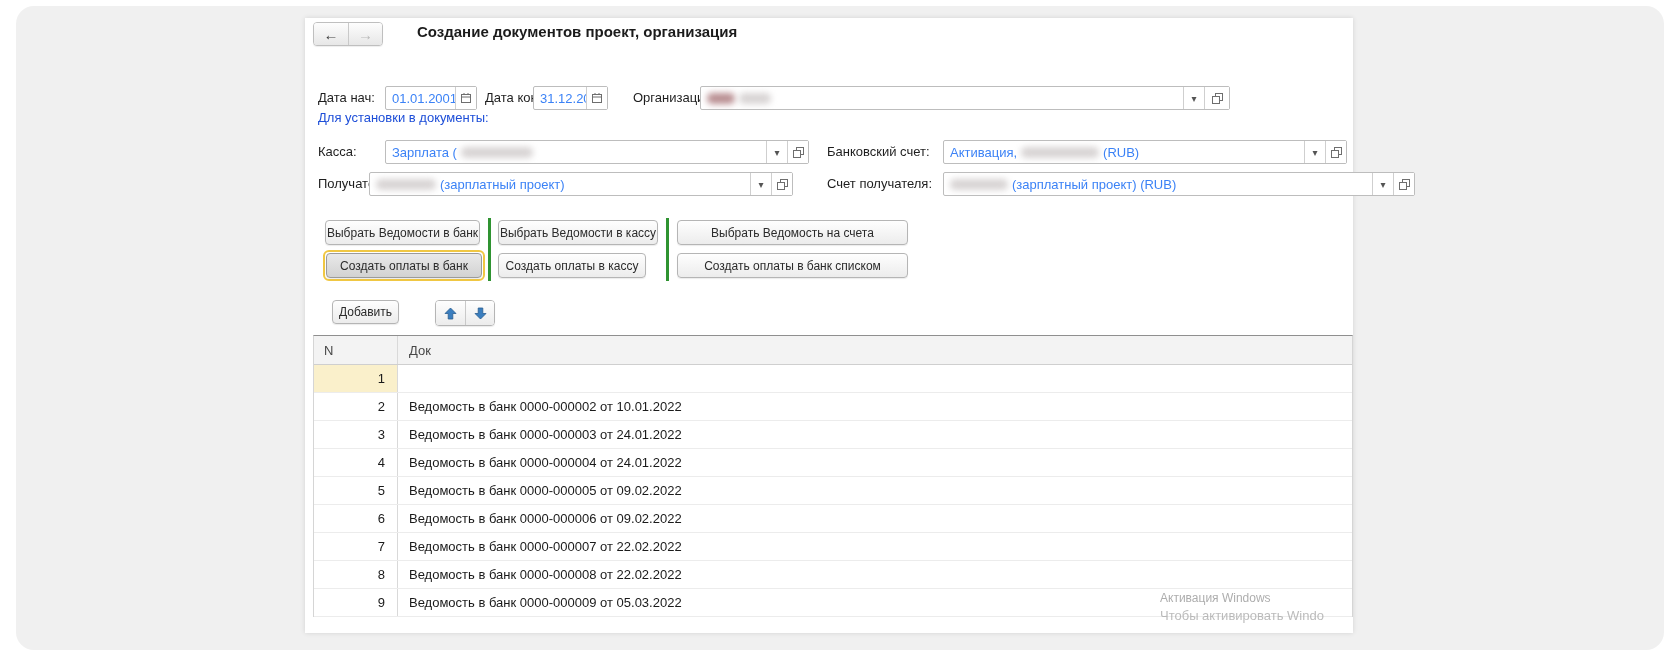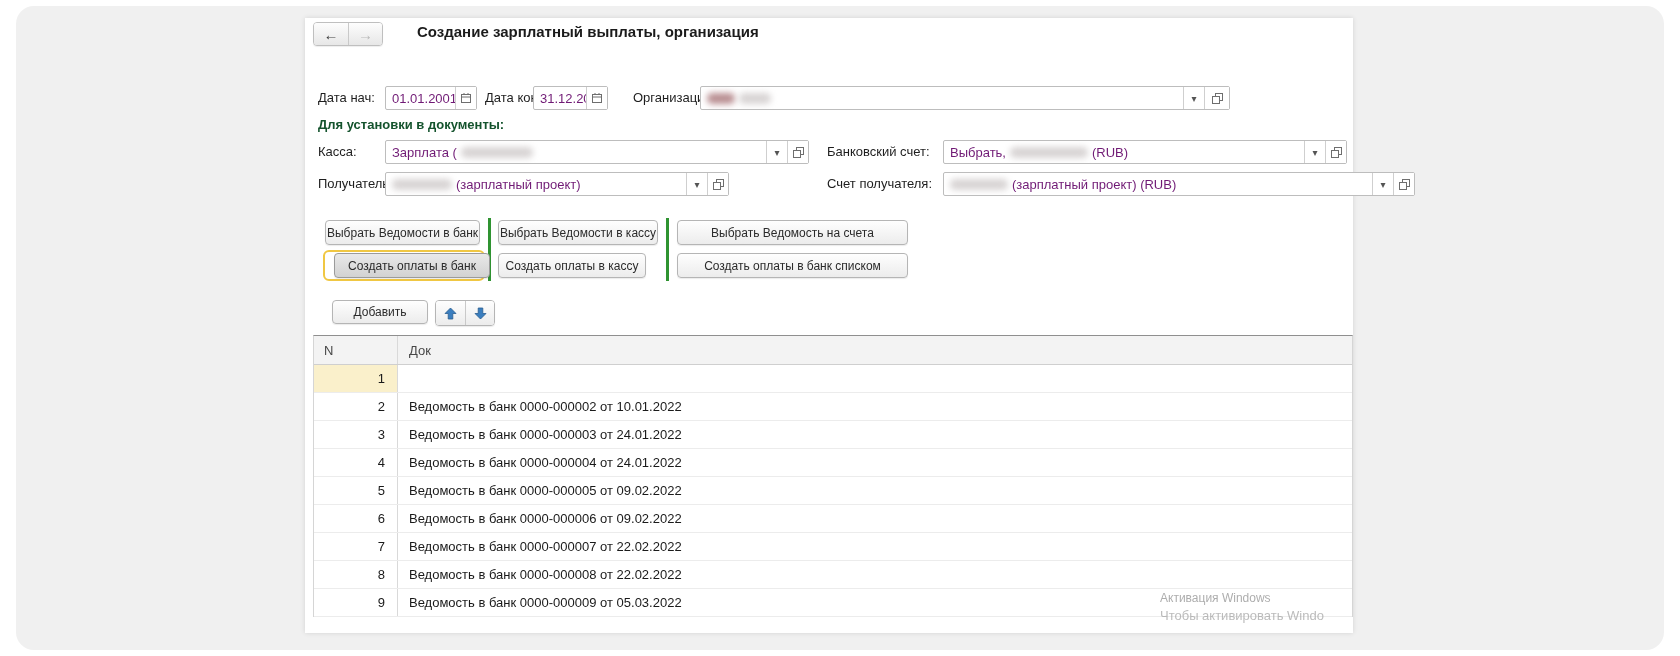--- a/index.html
+++ b/index.html
@@ -12,37 +12,37 @@
   .navgroup{position:absolute;left:8px;top:4px;display:flex;border:1px solid #bfbfbf;border-radius:4px;
             overflow:hidden;box-shadow:0 1px 1px rgba(0,0,0,.07);background:#fff;}
   .navbtn{width:34px;height:22px;border:0;padding:0;background:linear-gradient(#fdfdfd,#e7e7e7);
           display:flex;align-items:center;justify-content:center;cursor:pointer;color:#3c3c3c;
           font-size:15px;font-family:inherit;}
   .navbtn + .navbtn{border-left:1px solid #c9c9c9;}
   .navbtn.fwd{color:#b9b9b9;}
   .title{position:absolute;left:112px;top:5px;margin:0;font-size:15px;font-weight:bold;color:#1b1b1b;white-space:nowrap;}
   
   .lbl{position:absolute;font-size:13px;color:#1e1e1e;height:24px;line-height:24px;white-space:nowrap;}
-  .seclbl{position:absolute;left:13px;top:99px;font-size:13px;font-weight:bold;color:#14532d;white-space:nowrap;}
+  .seclbl{position:absolute;left:13px;top:92px;font-size:13px;font-weight:normal;color:#1d4ed8;white-space:nowrap;}
   .field{position:absolute;height:24px;box-sizing:border-box;border:1px solid #bdbdbd;border-radius:2px;
          background:#fff;display:flex;align-items:stretch;}
-  .fval{flex:1;display:flex;align-items:center;gap:4px;padding:0 6px;font-size:13px;color:#701a75;
+  .fval{flex:1;display:flex;align-items:center;gap:4px;padding:0 6px;font-size:13px;color:#3b82f6;
         white-space:nowrap;overflow:hidden;}
   .fbtn{width:20px;display:flex;align-items:center;justify-content:center;border-left:1px solid #cfcfcf;
         background:#fff;cursor:pointer;color:#555;font-size:10px;}
   .fbtn.wide{width:24px;}
   .blob{display:inline-block;height:11px;border-radius:5px;background:#d8d4d4;filter:blur(3px);flex:none;}
   .blob.red{background:#b98f92;}
   
   .btn{position:absolute;height:25px;box-sizing:border-box;border:1px solid #b5b5b5;border-radius:4px;
        background:linear-gradient(#fefefe,#ececec);font-size:12px;color:#2b2b2b;display:flex;align-items:center;
        justify-content:center;cursor:pointer;box-shadow:0 1px 1px rgba(0,0,0,.08);font-family:inherit;white-space:nowrap;}
   .focusring{position:absolute;left:18px;top:232px;width:162px;height:31px;box-sizing:border-box;
              border:2px solid var(--focus-ring,#f0c743);border-radius:6px;padding:1px;}
-  .btn.primary{position:relative;left:8px;top:0;width:100%;height:100%;
+  .btn.primary{position:relative;left:0;top:0;width:100%;height:100%;
                background:linear-gradient(#e9e9e9,#d2d2d2);border-color:#9b9b9b;}
   .vsep{position:absolute;top:200px;height:63px;width:3px;background:var(--accent-green,#2f9331);}
   .arrowgroup{position:absolute;left:130px;top:282px;height:24px;display:flex;border:1px solid #b5b5b5;
               border-radius:4px;overflow:hidden;box-shadow:0 1px 1px rgba(0,0,0,.08);}
   .arrowbtn{width:29px;border:0;padding:0;background:linear-gradient(#fefefe,#ececec);display:flex;
             align-items:center;justify-content:center;cursor:pointer;}
   .arrowbtn + .arrowbtn{border-left:1px solid #c9c9c9;}
   
   .table{position:absolute;left:8px;top:317px;width:1040px;box-sizing:border-box;border-top:1px solid #8f8f8f;
          border-left:1px solid #d5d5d5;border-right:1px solid #d5d5d5;}
@@ -67,21 +67,21 @@
   <div class="panel">
 
     <div class="navgroup">
       <button class="navbtn back">
         <span>←</span>
       </button>
       <button class="navbtn fwd">
         <span>→</span>
       </button>
     </div>
-    <h1 class="title">Создание зарплатный выплаты, организация</h1>
+    <h1 class="title">Создание документов проект, организация</h1>
 
     <span class="lbl" style="left:13px;top:68px">Дата нач:</span>
     <div class="field" style="left:80px;top:68px;width:92px">
       <span class="fval">01.01.2001</span>
       <span class="fbtn">
         <svg width="12" height="12" viewBox="0 0 12 12">
             <rect x="1.5" y="2.5" width="9" height="8" fill="none" stroke="#6e6e6e"></rect>
             <line x1="1.5" y1="5" x2="10.5" y2="5" stroke="#6e6e6e"></line>
             <line x1="4" y1="1" x2="4" y2="3" stroke="#6e6e6e"></line>
             <line x1="8" y1="1" x2="8" y2="3" stroke="#6e6e6e"></line>
@@ -131,37 +131,37 @@
       <span class="fbtn">
         <svg width="11" height="11" viewBox="0 0 11 11">
             <rect x="3.5" y="0.5" width="7" height="7" fill="none" stroke="#6e6e6e"></rect>
             <rect x="0.5" y="3.5" width="7" height="7" fill="#fff" stroke="#6e6e6e"></rect>
           </svg>
       </span>
     </div>
     <span class="lbl" style="left:522px;top:122px">Банковский счет:</span>
     <div class="field" style="left:638px;top:122px;width:404px">
       <span class="fval">
-        <span>Выбрать,</span>
+        <span>Активация,</span>
         <span class="blob" style="width:78px"></span>
         <span>(RUB)</span>
       </span>
       <span class="fbtn">
           <span>▾</span>
         </span>
       <span class="fbtn">
         <svg width="11" height="11" viewBox="0 0 11 11">
             <rect x="3.5" y="0.5" width="7" height="7" fill="none" stroke="#6e6e6e"></rect>
             <rect x="0.5" y="3.5" width="7" height="7" fill="#fff" stroke="#6e6e6e"></rect>
           </svg>
       </span>
     </div>
 
     <span class="lbl" style="left:13px;top:154px">Получатель:</span>
-    <div class="field" style="left:80px;top:154px;width:344px">
+    <div class="field" style="left:64px;top:154px;width:424px">
       <span class="fval">
         <span class="blob" style="width:60px"></span>
         <span>(зарплатный проект)</span>
       </span>
       <span class="fbtn">
           <span>▾</span>
         </span>
       <span class="fbtn">
         <svg width="11" height="11" viewBox="0 0 11 11">
             <rect x="3.5" y="0.5" width="7" height="7" fill="none" stroke="#6e6e6e"></rect>
@@ -191,21 +191,21 @@
     <button class="btn" style="left:193px;top:202px;width:160px">Выбрать Ведомости в кассу</button>
     <div class="vsep" style="left:361px"></div>
     <button class="btn" style="left:372px;top:202px;width:231px">Выбрать Ведомость на счета</button>
 
     <div class="focusring">
       <button class="btn primary">Создать оплаты в банк</button>
     </div>
     <button class="btn" style="left:193px;top:235px;width:148px">Создать оплаты в кассу</button>
     <button class="btn" style="left:372px;top:235px;width:231px">Создать оплаты в банк списком</button>
 
-    <button class="btn" style="left:27px;top:282px;width:96px;height:24px">Добавить</button>
+    <button class="btn" style="left:27px;top:282px;width:67px;height:24px">Добавить</button>
     <div class="arrowgroup">
       <button class="arrowbtn">
         <svg width="13" height="13" viewBox="0 0 13 13">
             <polygon points="6.5,1 12,6.5 8.8,6.5 8.8,12 4.2,12 4.2,6.5 1,6.5" fill="var(--arrow-blue,#3a7ebf)" stroke="#2a5d8f" stroke-width="0.8"></polygon>
           </svg>
       </button>
       <button class="arrowbtn">
         <svg width="13" height="13" viewBox="0 0 13 13">
             <polygon points="6.5,12 1,6.5 4.2,6.5 4.2,1 8.8,1 8.8,6.5 12,6.5" fill="var(--arrow-blue,#3a7ebf)" stroke="#2a5d8f" stroke-width="0.8"></polygon>
           </svg>

